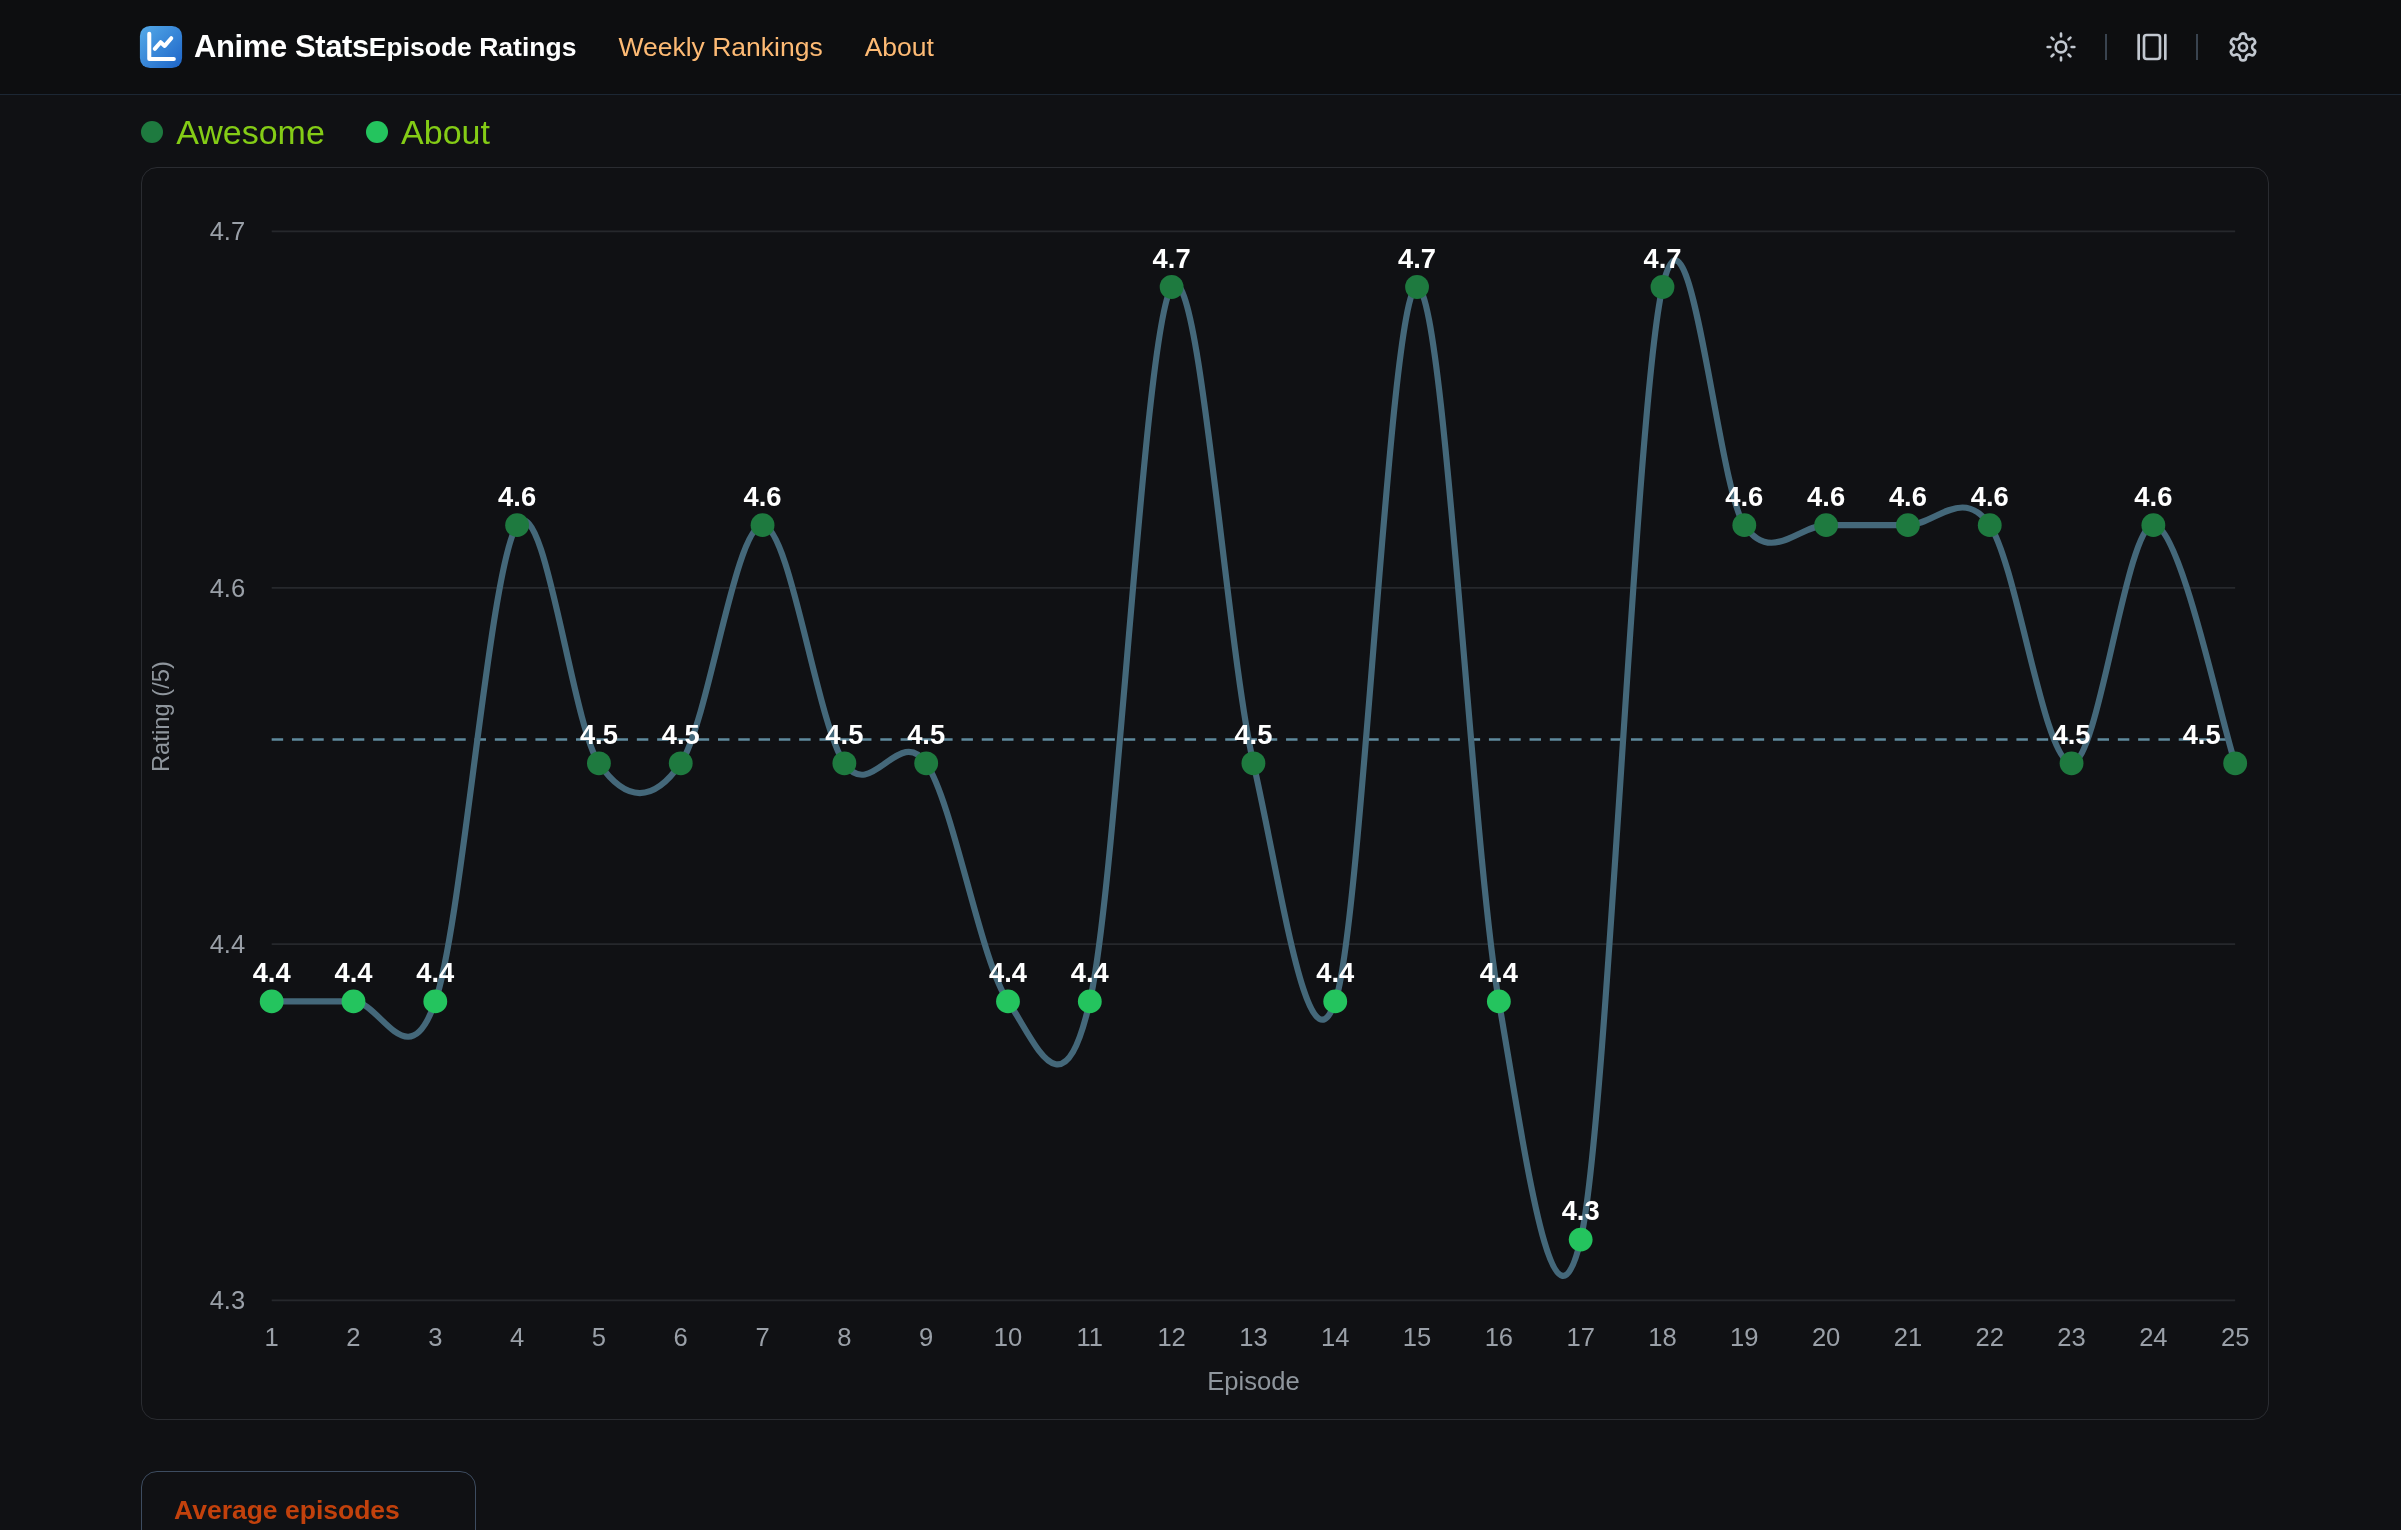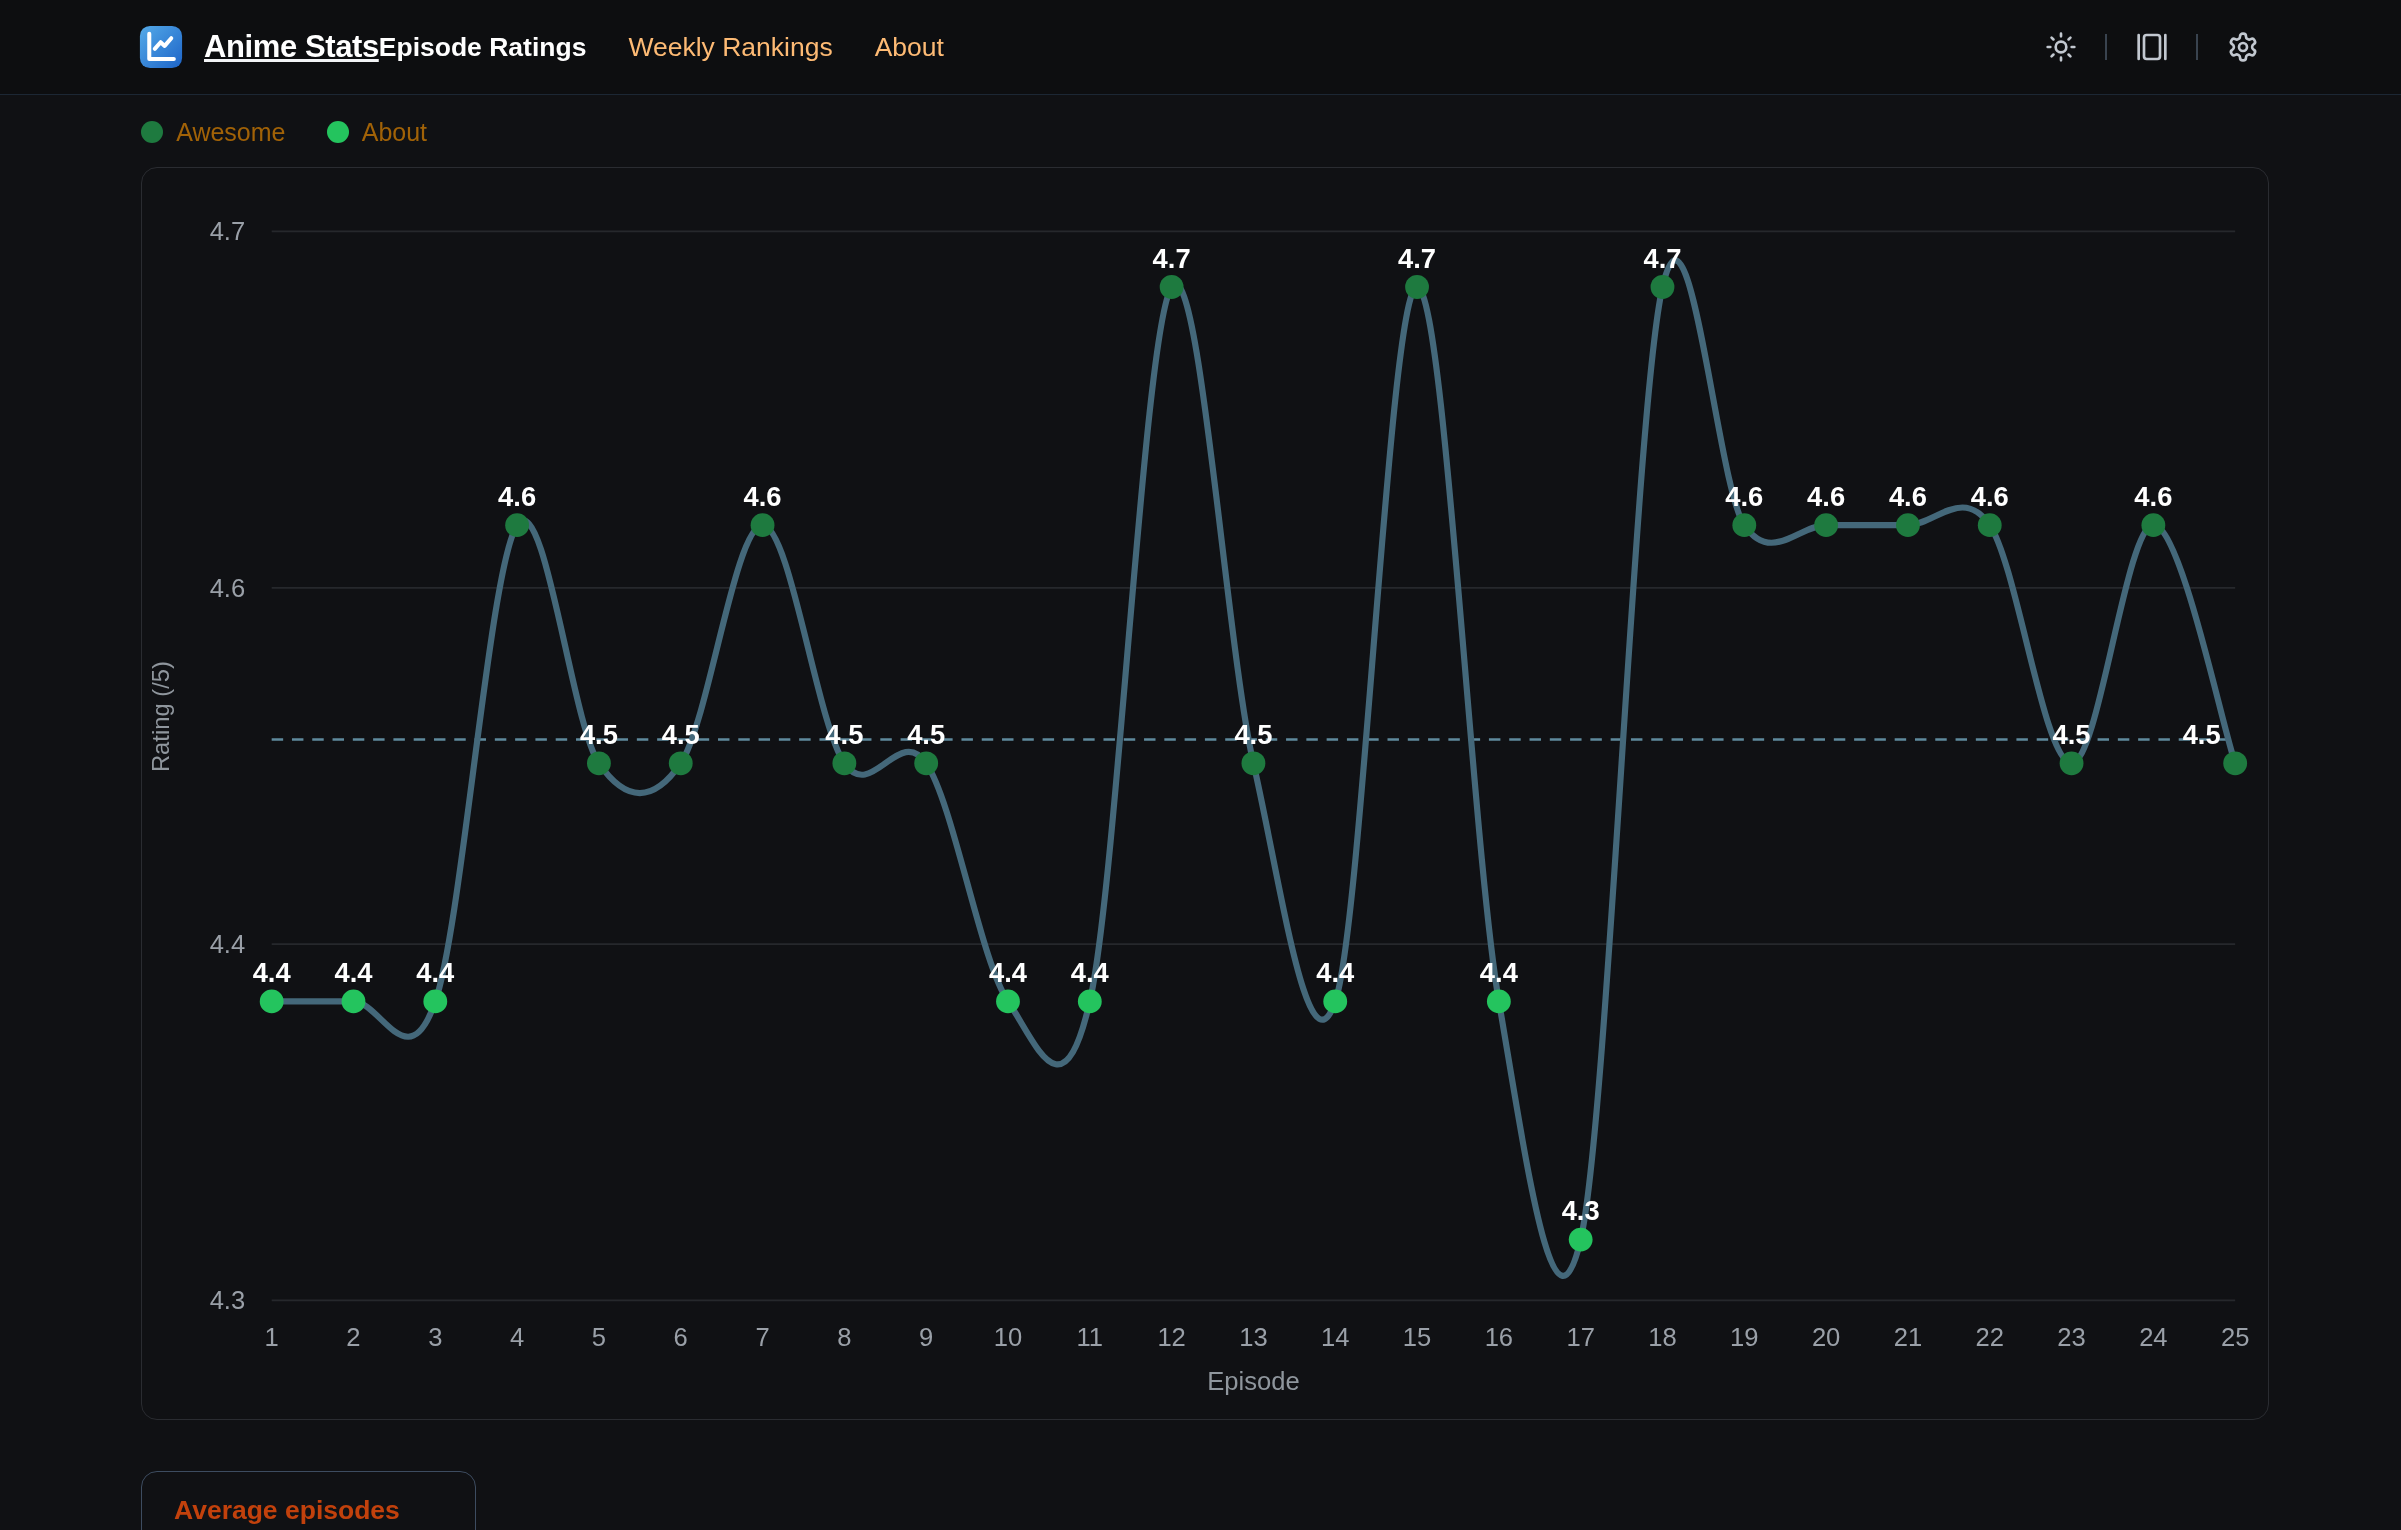--- a/index.html
+++ b/index.html
@@ -12,37 +12,37 @@
   }
   
   .header {
     height:95px;
     background:#0d0e10;
     border-bottom:1.8px solid #1c2734;
     display:flex;
     align-items:center;
     padding:0 139px;
   }
-  .brand { display:flex; align-items:center; gap:21px;text-decoration:underline; }
+  .brand { display:flex; align-items:center; gap:11px; }
   .brand-logo { width:44px; height:44px; display:block; }
   .brand-name { font-size:31px; font-weight:bold; letter-spacing:-0.4px; color:#ffffff; }
   .nav { display:flex; align-items:center; gap:42px; }
   .nav-item { font-size:26.5px; font-weight:500; color:#fdba74; cursor:pointer; background:none; border:none; font-family:inherit; }
   .nav-item.active { color:#ffffff; font-weight:600; }
   .header-spacer { flex:1; }
   .actions { display:flex; align-items:center; gap:25px; }
   .icon-btn { width:39px; height:39px; display:flex; align-items:center; justify-content:center;
               background:none; border:none; color:#c2c8d0; cursor:pointer; }
   .icon-btn svg { width:32px; height:32px; }
   .sep { width:1.8px; height:26.5px; background:#39434f; }
   
   .legend { display:flex; align-items:center; gap:41px; margin:16px 0 0 141px; height:42px; }
   .legend-item { display:flex; align-items:center; gap:13.2px; cursor:pointer; }
   .legend-dot { width:22px; height:22px; border-radius:50%; }
-  .legend-label { font-size:25px; color:#a16207; }
+  .legend-label { font-size:34px; color:#84cc16; }
   
   .chart-card {
     margin:14px 0 0 141px;
     width:2128px;
     height:1253px;
     border:1.8px solid #2a2c31;
     border-radius:16px;
     background:#101114;
   }
   

